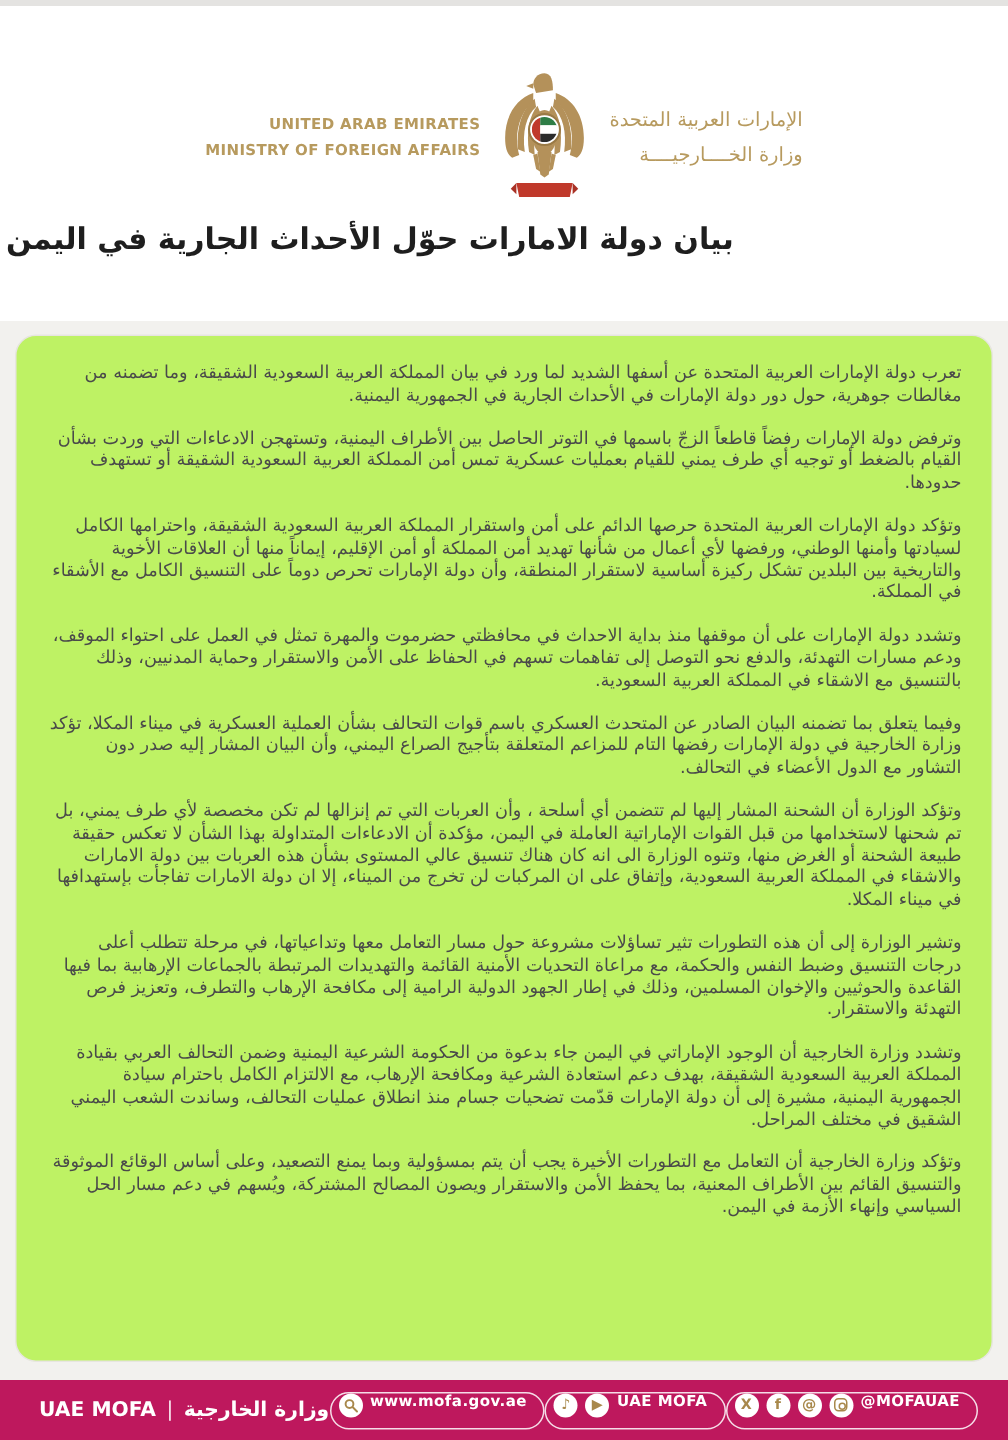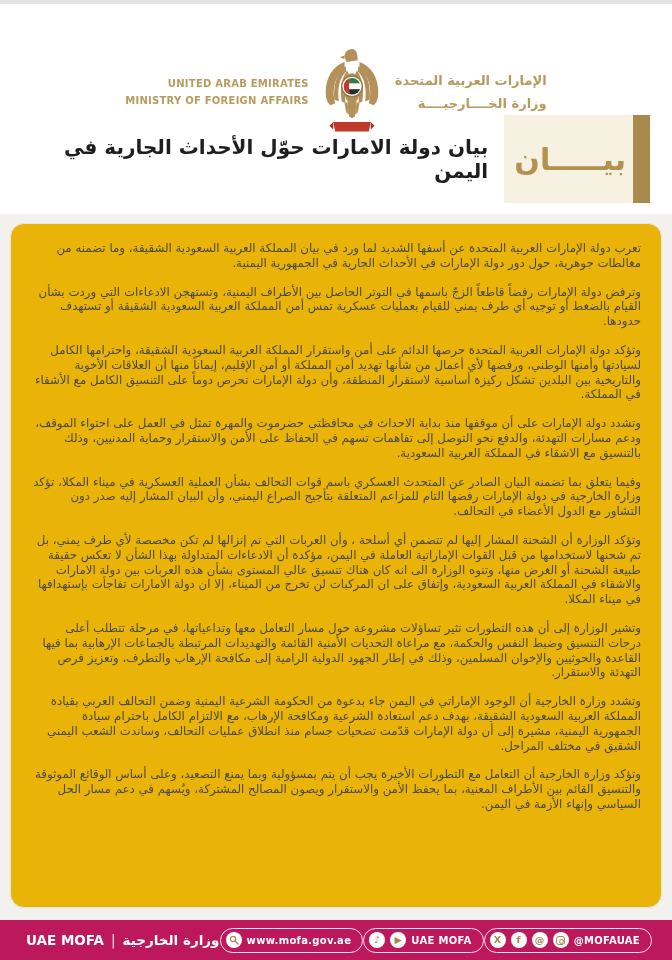--- a/index.html
+++ b/index.html
@@ -6,45 +6,45 @@
   html,body { width:672px; height:960px; overflow:hidden; background:#fff;
               font-family:"DejaVu Sans", sans-serif; }
   .page { width:672px; height:960px; display:flex; flex-direction:column; background:#fff; }
   .top-strip { height:4px; background:#e4e3e1; }
 
   
   header { margin-top:42px; display:flex; justify-content:center; align-items:center; gap:13px; height:92px; }
   .hdr-en { text-align:right; color:#b79a5e; font-weight:bold; font-size:10px;
             letter-spacing:.25px; line-height:1.75; }
   .emblem { width:60px; height:90px; flex:0 0 auto; }
-  .hdr-ar { direction:rtl; text-align:right; color:#b79a5e; font-weight:bold;
+  .hdr-ar { direction:rtl; text-align:right; color:#b79a5e; font-weight:normal;
             font-size:13px; line-height:1.8; }
 
   
   .statement-row { display:flex; align-items:center; justify-content:space-between;
                    gap:16px; margin:-24px 22px 0 4px; height:90px; }
   .title { font-size:20px; font-weight:bold; color:#1e1e1e; direction:rtl; text-align:right; }
   .stmt-box { position:relative; width:146px; height:88px; background:#f7f1e2;
               display:flex; align-items:center; justify-content:center; padding-left:6px; padding-right:20px; }
   .stmt-label { color:#b3914f; font-size:30px; font-weight:bold; direction:rtl; }
   .stmt-bar { position:absolute; top:0; right:0; width:17px; height:100%; background:#aa8a4c; }
 
   
   .body-section { flex:1; background:#f2f1ee; margin-top:10px; padding:9px 10px 12px; }
-  .panel { background:#eab308; border:1px solid #e7e5e0; border-radius:14px;
+  .panel { background:#bef264; border:1px solid #e7e5e0; border-radius:14px;
            height:100%; padding:17px 20px 10px; direction:rtl; }
   .panel p { font-size:11.8px; line-height:14.8px; color:#4a4a4a; text-align:right;
              margin-bottom:14px; }
 
   
   footer { height:40px; background:#be185d; display:flex; align-items:center;
            justify-content:space-between; padding:0 20px 0 26px; }
   .brand { display:flex; align-items:center; gap:7px; color:#fff; font-weight:bold; font-size:13.5px; }
   .brand .sep { font-weight:normal; opacity:.9; }
-  .pill { display:flex; align-items:center; gap:5px; border:1px solid rgba(255,255,255,.85);
+  .pill { display:flex; align-items:flex-start; gap:5px; border:1px solid rgba(255,255,255,.85);
           border-radius:99px; height:25px; padding:0 11px 0 5px; color:#fff;
           font-size:10px; font-weight:bold; letter-spacing:.3px; cursor:pointer; }
   .circ { width:16px; height:16px; border-radius:50%; background:#fff; color:#a8884b;
           display:flex; align-items:center; justify-content:center;
           font-size:9.5px; font-weight:bold; flex:0 0 auto; line-height:1; }
   .circ svg { display:block; }
   .insta-glyph { width:9px; height:9px; border:1.4px solid #a8884b; border-radius:3px; position:relative; }
   .insta-glyph::after { content:""; position:absolute; left:2px; top:2px; width:3px; height:3px;
                         border:1px solid #a8884b; border-radius:50%; }
 </style>
@@ -97,24 +97,20 @@
     </div>
 
     <div class="hdr-ar">
       <div>الإمارات العربية المتحدة</div>
       <div>وزارة الخــــارجيــــة</div>
     </div>
   </header>
 
   <div class="statement-row">
     <h1 class="title">بيان دولة الامارات حوّل الأحداث الجارية في اليمن</h1>
-    <div class="stmt-box">
-      <span class="stmt-label">بيـــــان</span>
-      <div class="stmt-bar"></div>
-    </div>
   </div>
 
   <main class="body-section">
     <div class="panel">
       <p>تعرب دولة الإمارات العربية المتحدة عن أسفها الشديد لما ورد في بيان المملكة العربية السعودية الشقيقة، وما تضمنه من مغالطات جوهرية، حول دور دولة الإمارات في الأحداث الجارية في الجمهورية اليمنية.</p>
       <p>وترفض دولة الإمارات رفضاً قاطعاً الزجّ باسمها في التوتر الحاصل بين الأطراف اليمنية، وتستهجن الادعاءات التي وردت بشأن القيام بالضغط أو توجيه أي طرف يمني للقيام بعمليات عسكرية تمس أمن المملكة العربية السعودية الشقيقة أو تستهدف حدودها.</p>
       <p>وتؤكد دولة الإمارات العربية المتحدة حرصها الدائم على أمن واستقرار المملكة العربية السعودية الشقيقة، واحترامها الكامل لسيادتها وأمنها الوطني، ورفضها لأي أعمال من شأنها تهديد أمن المملكة أو أمن الإقليم، إيماناً منها أن العلاقات الأخوية والتاريخية بين البلدين تشكل ركيزة أساسية لاستقرار المنطقة، وأن دولة الإمارات تحرص دوماً على التنسيق الكامل مع الأشقاء في المملكة.</p>
       <p>وتشدد دولة الإمارات على أن موقفها منذ بداية الاحداث في محافظتي حضرموت والمهرة تمثل في العمل على احتواء الموقف، ودعم مسارات التهدئة، والدفع نحو التوصل إلى تفاهمات تسهم في الحفاظ على الأمن والاستقرار وحماية المدنيين، وذلك بالتنسيق مع الاشقاء في المملكة العربية السعودية.</p>
       <p>وفيما يتعلق بما تضمنه البيان الصادر عن المتحدث العسكري باسم قوات التحالف بشأن العملية العسكرية في ميناء المكلا، تؤكد وزارة الخارجية في دولة الإمارات رفضها التام للمزاعم المتعلقة بتأجيج الصراع اليمني، وأن البيان المشار إليه صدر دون التشاور مع الدول الأعضاء في التحالف.</p>
       <p>وتؤكد الوزارة أن الشحنة المشار إليها لم تتضمن أي أسلحة ، وأن العربات التي تم إنزالها لم تكن مخصصة لأي طرف يمني، بل تم شحنها لاستخدامها من قبل القوات الإماراتية العاملة في اليمن، مؤكدة أن الادعاءات المتداولة بهذا الشأن لا تعكس حقيقة طبيعة الشحنة أو الغرض منها، وتنوه الوزارة الى انه كان هناك تنسيق عالي المستوى بشأن هذه العربات بين دولة الامارات والاشقاء في المملكة العربية السعودية، وإتفاق على ان المركبات لن تخرج من الميناء، إلا ان دولة الامارات تفاجأت بإستهدافها في ميناء المكلا.</p>

